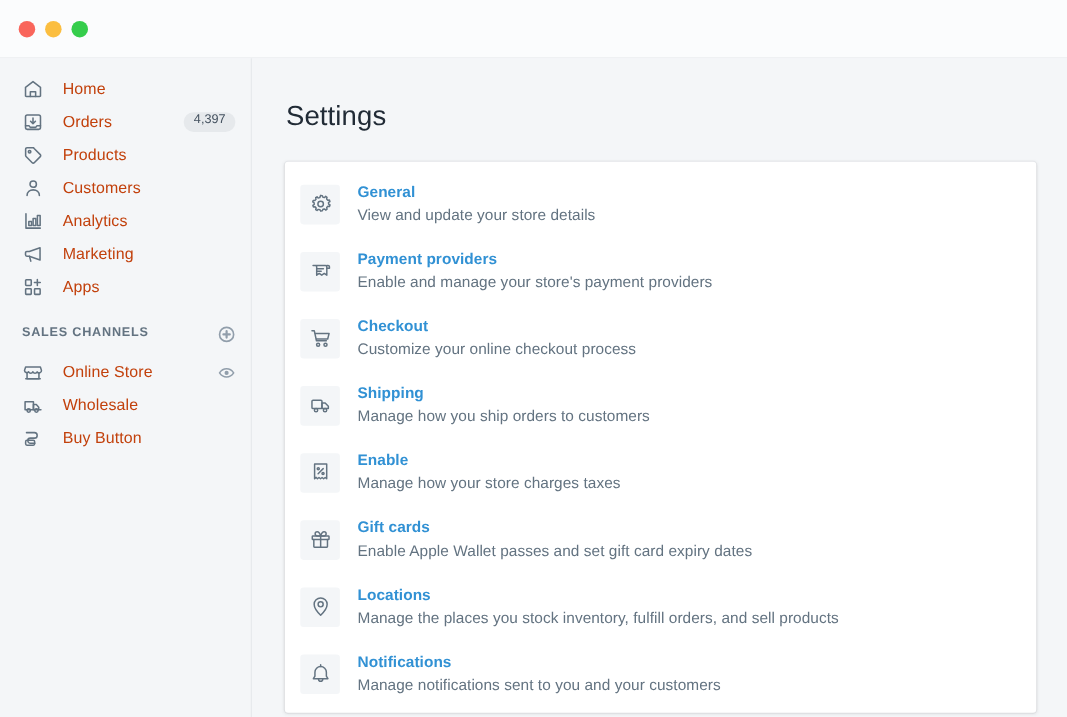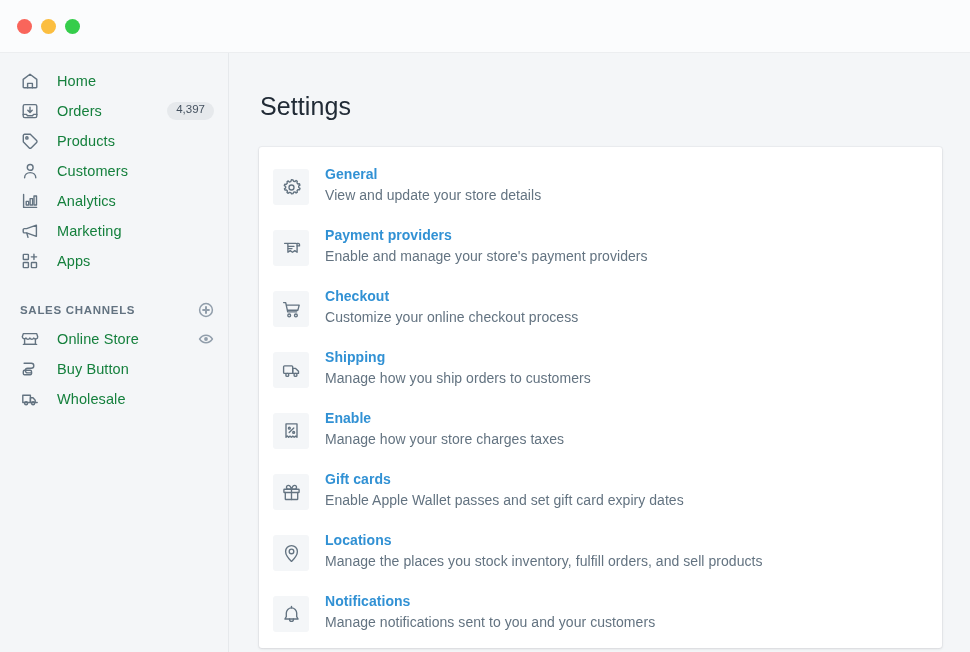--- a/index.html
+++ b/index.html
@@ -65,36 +65,36 @@
     flex: 0 0 20px;
     color: #637381;
     display: flex;
     align-items: center;
     justify-content: center;
   }
   .nav-icon svg { display: block; }
   .nav-label {
     margin-left: 17px;
     font-size: 14.5px;
-    color: #15803d;
+    color: #c2410c;
     letter-spacing: .1px;
     white-space: nowrap;
   }
   .nav-badge {
     margin-left: auto;
     background: #e6e9ec;
     color: #44515f;
     font-size: 11.5px;
     border-radius: 10px;
     padding: 2px 9px 4px;
     line-height: 1;
   }
   .section-head {
     display: flex;
-    align-items: center;
+    align-items: flex-start;
     height: 28px;
     margin-top: 20px;
     padding: 0 14px 0 20px;
   }
   .section-title {
     font-size: 11.5px;
     font-weight: bold;
     letter-spacing: .7px;
     color: #637381;
   }
@@ -130,21 +130,21 @@
   }
   .card {
     margin: 26px 28px 0 29px;
     background: #ffffff;
     border-radius: 3px;
     box-shadow: 0 0 0 1px rgba(63,63,68,.04), 0 1px 3px 0 rgba(63,63,68,.12);
     padding: 7px 0 6px 0;
   }
   .setting-row {
     display: flex;
-    align-items: flex-end;
+    align-items: center;
     padding: 10px 20px 10px 14px;
   }
   .setting-icon {
     width: 36px;
     height: 36px;
     flex: 0 0 36px;
     background: #f4f6f8;
     border-radius: 3px;
     display: flex;
     align-items: center;
@@ -284,40 +284,40 @@
         <svg width="16" height="16" viewBox="0 0 16 16" fill="none" stroke="currentColor" stroke-width="1.4">
           <path d="M1.6 8S4 4.3 8 4.3 14.4 8 14.4 8 12 11.7 8 11.7 1.6 8 1.6 8z"></path>
           <circle cx="8" cy="8" r="1.9" fill="currentColor" stroke="none"></circle>
         </svg>
       </span>
     </div>
 
     <div class="nav-item">
       <span class="nav-icon">
         <svg width="20" height="20" viewBox="0 0 20 20" fill="none" stroke="currentColor" stroke-width="1.4" stroke-linejoin="round" stroke-linecap="round">
-          <path d="M4.1 4.3h7.2a2.5 2.5 0 0 1 0 5H7.6a2.3 2.3 0 0 0 0 4.6h4"></path>
-          <rect x="3.3" y="11.3" width="8.2" height="4.4" rx="1.2"></rect>
-        </svg>
-      </span>
-      <span class="nav-label">Buy Button</span>
-    </div>
-
-    <div class="nav-item">
-      <span class="nav-icon">
-        <svg width="20" height="20" viewBox="0 0 20 20" fill="none" stroke="currentColor" stroke-width="1.4" stroke-linejoin="round" stroke-linecap="round">
           <path d="M2.8 6.3h7.6v7.2H2.8z"></path>
           <path d="M10.4 8.8h2.6l2.2 2.4v2.3h-4.8z"></path>
           <circle cx="6.1" cy="14.2" r="1.5"></circle>
           <circle cx="13.1" cy="14.2" r="1.5"></circle>
           <path d="M15.2 13.5h2"></path>
         </svg>
       </span>
       <span class="nav-label">Wholesale</span>
     </div>
 
+    <div class="nav-item">
+      <span class="nav-icon">
+        <svg width="20" height="20" viewBox="0 0 20 20" fill="none" stroke="currentColor" stroke-width="1.4" stroke-linejoin="round" stroke-linecap="round">
+          <path d="M4.1 4.3h7.2a2.5 2.5 0 0 1 0 5H7.6a2.3 2.3 0 0 0 0 4.6h4"></path>
+          <rect x="3.3" y="11.3" width="8.2" height="4.4" rx="1.2"></rect>
+        </svg>
+      </span>
+      <span class="nav-label">Buy Button</span>
+    </div>
+
   </nav>
 
   <main class="main">
     <h1 class="page-title">Settings</h1>
 
     <section class="card">
 
       <div class="setting-row">
         <span class="setting-icon">
           <svg width="21" height="21" viewBox="0 0 21 21" fill="none" stroke="currentColor" stroke-width="1.35" stroke-linejoin="round" stroke-linecap="round">

